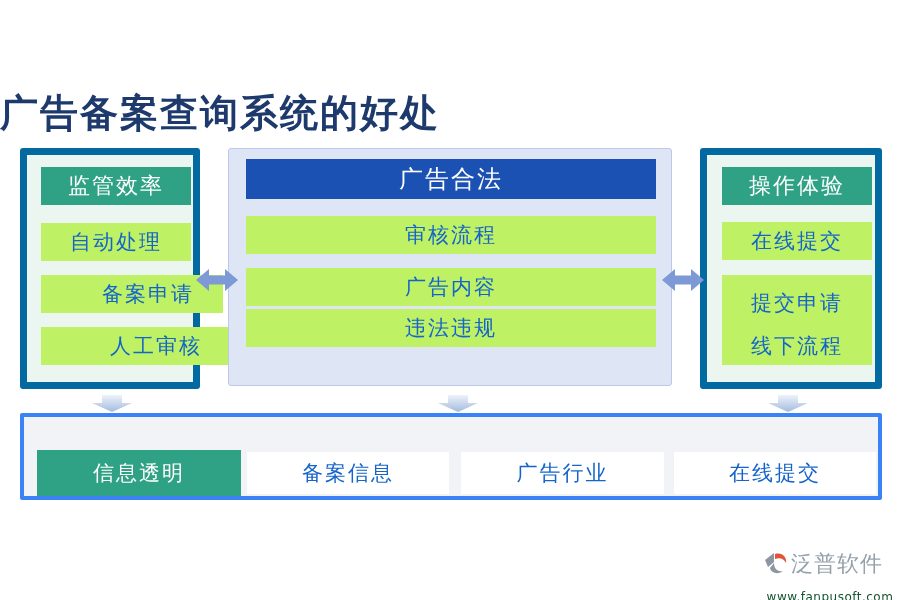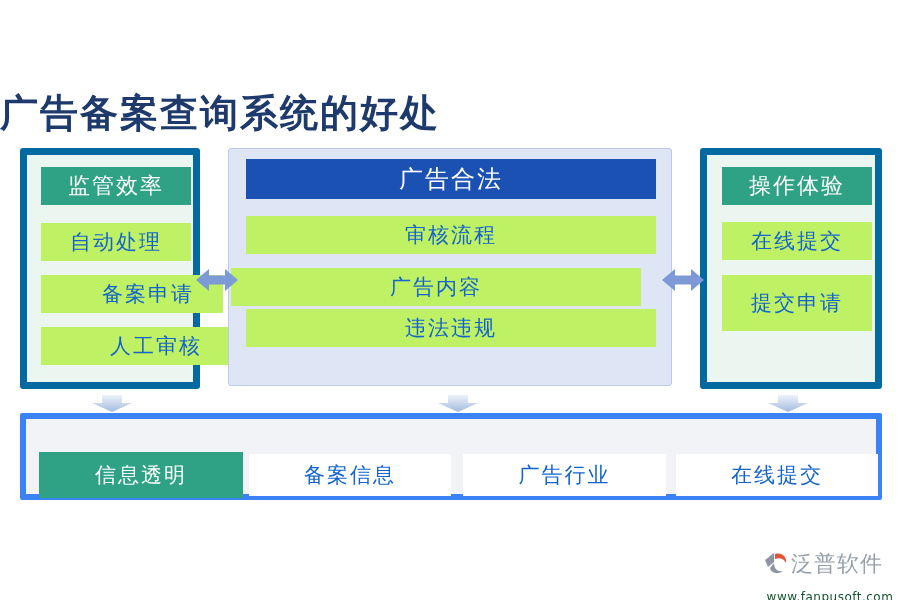--- a/index.html
+++ b/index.html
@@ -22,21 +22,21 @@
   }
   .panel-header.green{background:#2fa285;font-size:22px;}
   .panel-header.blue{background:#1a51b2;font-size:24px;}
   .panel-item{
     position:absolute;background:#bef264;
     display:flex;align-items:center;justify-content:center;
     color:#1464cb;font-size:21px;letter-spacing:2px;
   }
   .bar{
     position:absolute;left:20px;top:413px;width:862px;height:87px;
-    box-sizing:border-box;background:#f1f3f6;border:6px solid #3b82f6;
+    box-sizing:border-box;background:#f1f3f6;border:4px solid #3b82f6;
     border-radius:2px;
   }
   .bar-item{
     position:absolute;top:35px;height:42px;background:#ffffff;
     display:flex;align-items:center;justify-content:center;
     color:#1464cb;font-size:21px;letter-spacing:2px;
   }
   .bar-item.green{
     top:33px;height:46px;background:#2fa285;color:#ffffff;
   }
@@ -55,28 +55,29 @@
 <div class="panel mint" style="left:20px;top:148px;width:180px;height:241px;">
   <div class="panel-header green" style="left:14px;top:12px;width:150px;height:38px;">监管效率</div>
   <div class="panel-item" style="left:14px;top:68px;width:150px;height:38px;">自动处理</div>
   <div class="panel-item" style="left:14px;top:120px;width:150px;height:38px;padding-left:32px;">备案申请</div>
   <div class="panel-item" style="left:14px;top:172px;width:150px;height:38px;padding-left:40px;">人工审核</div>
 </div>
 
 <div class="panel lavender" style="left:228px;top:148px;width:444px;height:238px;">
   <div class="panel-header blue" style="left:17px;top:10px;width:410px;height:40px;">广告合法</div>
   <div class="panel-item" style="left:17px;top:67px;width:410px;height:38px;">审核流程</div>
-  <div class="panel-item" style="left:2px;top:119px;width:410px;height:38px;">广告内容</div>
+  <div class="panel-item" style="left:17px;top:119px;width:410px;height:38px;">广告内容</div>
   <div class="panel-item" style="left:17px;top:160px;width:410px;height:38px;">违法违规</div>
 </div>
 
 <div class="panel mint" style="left:700px;top:148px;width:182px;height:241px;">
   <div class="panel-header green" style="left:15px;top:12px;width:150px;height:38px;">操作体验</div>
   <div class="panel-item" style="left:15px;top:67px;width:150px;height:38px;">在线提交</div>
   <div class="panel-item" style="left:15px;top:120px;width:150px;height:56px;">提交申请</div>
+  <div class="panel-item" style="left:15px;top:172px;width:150px;height:38px;">线下流程</div>
 </div>
 
 <svg class="arrow" style="left:196px;top:268px;" width="42" height="24" viewBox="0 0 42 24">
   <polygon points="0,12 13,1 13,7.5 29,7.5 29,1 42,12 29,23 29,16.5 13,16.5 13,23" fill="#7d99d6"></polygon>
 </svg>
 <svg class="arrow" style="left:662px;top:268px;" width="42" height="24" viewBox="0 0 42 24">
   <polygon points="0,12 13,1 13,7.5 29,7.5 29,1 42,12 29,23 29,16.5 13,16.5 13,23" fill="#7d99d6"></polygon>
 </svg>
 
 <svg class="arrow" style="left:92px;top:395px;" width="40" height="17" viewBox="0 0 40 17">

